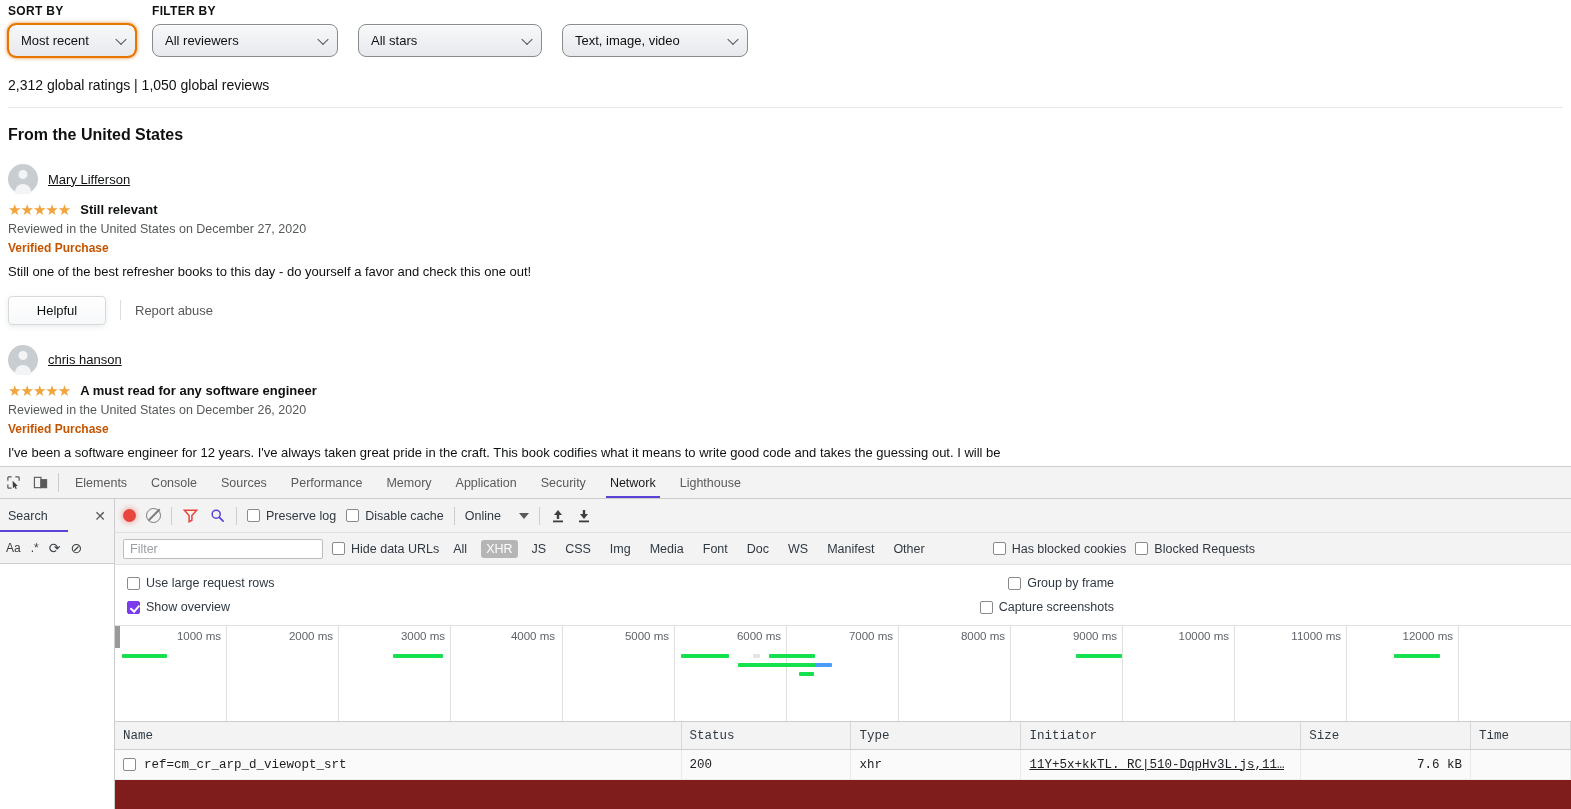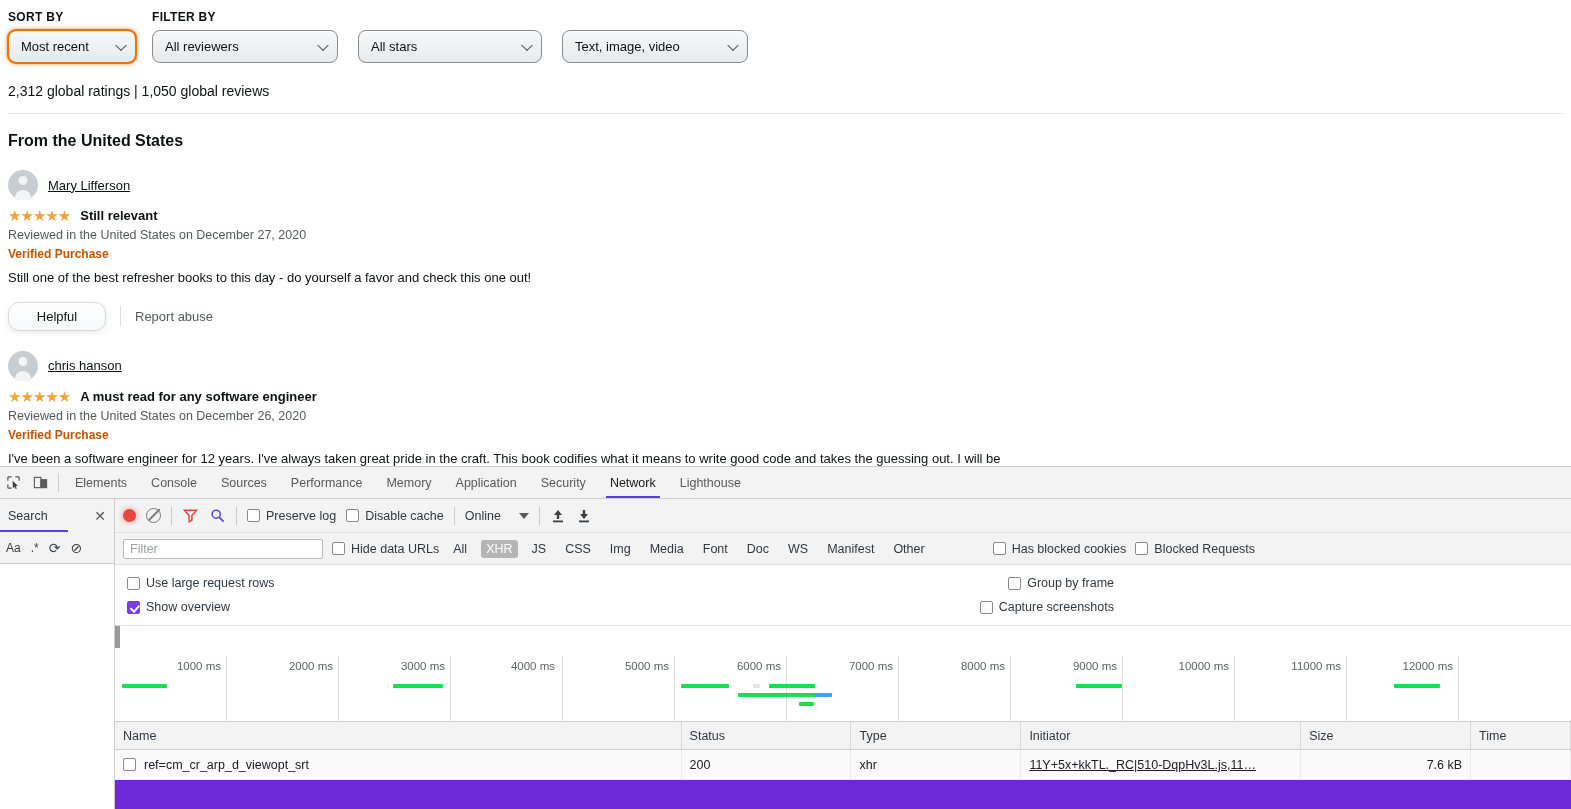--- a/index.html
+++ b/index.html
@@ -8,21 +8,21 @@
     width:1571px; height:809px;
     font-family:"Liberation Sans", sans-serif;
     background:#ffffff;
     overflow:hidden;
     color:#0f1111;
   }
 
   
   #page-top { position:relative; width:1571px; height:466px; overflow:hidden; background:#fff; padding:0 8px; }
 
-  .sort-filter-row { display:flex; align-items:flex-start; padding-top:4px;margin-top:6px; }
+  .sort-filter-row { display:flex; align-items:flex-start; padding-top:4px; }
   .sf-group { margin-right:16px; }
   .sf-label { font-size:12px; font-weight:bold; letter-spacing:.3px; color:#0f1111; margin-bottom:6px; }
   .select-box {
     position:relative; height:33px; border:1px solid #888c8c; border-radius:8px;
     background:linear-gradient(to bottom,#f7f8fa,#e7e9ec);
     display:flex; align-items:center; padding:0 30px 0 12px; font-size:13px; color:#0f1111;
     box-shadow:0 1px 0 rgba(255,255,255,.6) inset;
     cursor:pointer; white-space:nowrap;
   }
   .select-box.focused { outline:2px solid #e77600; outline-offset:-1px; box-shadow:0 0 3px 2px rgba(228,121,17,.5); border-color:#e77600; }
@@ -46,21 +46,21 @@
 
   .rev-title-row { display:flex; align-items:center; gap:10px; margin-top:8px; }
   .stars { color:#f1a33c; font-size:15px; letter-spacing:-1px; line-height:1; }
   .rev-title { font-size:13px; font-weight:bold; color:#0f1111; }
   .rev-date { font-size:12.5px; color:#565959; margin-top:5px; }
   .verified { font-size:12px; font-weight:bold; color:#c45500; margin-top:5px; }
   .rev-body { font-size:13px; color:#0f1111; margin-top:8px; line-height:1.45; }
 
   .rev-actions { display:flex; align-items:center; gap:14px; margin-top:14px; }
   .helpful-btn {
-    height:29px; min-width:98px; border:1px solid #d5d9d9; border-radius:11px;
+    height:29px; min-width:98px; border:1px solid #d5d9d9; border-radius:4px;
     background:linear-gradient(to bottom,#fff,#f7f8fa);
     font-size:13px; display:flex; align-items:center; justify-content:center;
     box-shadow:0 2px 5px rgba(213,217,217,.5); cursor:pointer; color:#0f1111;
   }
   .vsep { width:1px; height:20px; background:#ddd; }
   .report { font-size:13px; color:#565959; cursor:pointer; }
 
   
   #devtools {
     position:absolute; left:0; top:466px; width:1571px; height:343px;
@@ -101,27 +101,27 @@
   .filter-toolbar { height:32px; display:flex; align-items:center; gap:9px; padding:0 8px; border-bottom:1px solid #e0e0e0; background:#f3f3f3; }
   .filter-input { width:200px; height:20px; border:1px solid #bdbdbd; border-radius:2px; background:#fff; font-size:12.5px; color:#9aa0a6; padding:0 6px; display:flex; align-items:center; }
   .ftype { font-size:12.5px; color:#303942; padding:2px 5px; border-radius:3px; cursor:pointer; white-space:nowrap; }
   .ftype.active { background:#b5b5b5; color:#fff; }
 
   .settings-pane { border-bottom:1px solid #e0e0e0; background:#fff; padding:6px 0 6px 0; }
   .settings-row { display:flex; align-items:center; height:24px; padding:0 12px; }
   .settings-right { margin-left:auto; margin-right:445px; }
 
   .overview { position:relative; height:96px; border-bottom:1px solid #cdcdcd; background:#fff; overflow:hidden; }
-  .ov-grid { position:absolute; inset:0;margin-top:30px; }
+  .ov-grid { position:absolute; inset:0; }
   .ov-cell { position:absolute; top:0; bottom:0; border-right:1px solid #e0e0e0; }
   .ov-tick { position:absolute; top:4px; font-size:11.5px; color:#5f6368; }
   .ov-handle { position:absolute; left:0; top:0; width:5px; height:22px; background:#999; }
   .ov-bar { position:absolute; height:4px; border-radius:1px; }
 
-  .net-table { flex:1; display:flex; flex-direction:column; background:#6d28d9; overflow:hidden; }
+  .net-table { flex:1; display:flex; flex-direction:column; background:#7f1d1d; overflow:hidden;font-family:Liberation Mono, monospace; }
   .nt-head { display:flex; height:28px; border-bottom:1px solid #cdcdcd; background:#f3f3f3; }
   .nt-head > div { padding:0 8px; display:flex; align-items:center; font-size:12.5px; color:#303942; border-right:1px solid #d8d8d8; }
   .nt-row { display:flex; height:30px; border-bottom:1px solid #eee; background:#fafafa; cursor:pointer; }
   .nt-row > div { padding:0 8px; display:flex; align-items:center; font-size:12.5px; color:#202124; border-right:1px solid #eaeaea; overflow:hidden; white-space:nowrap; }
   .c-name { width:567px; gap:8px; }
   .c-status { width:170px; }
   .c-type { width:170px; }
   .c-init { width:280px; }
   .c-size { width:170px; justify-content:flex-end !important; }
   .c-time { width:100px; }

